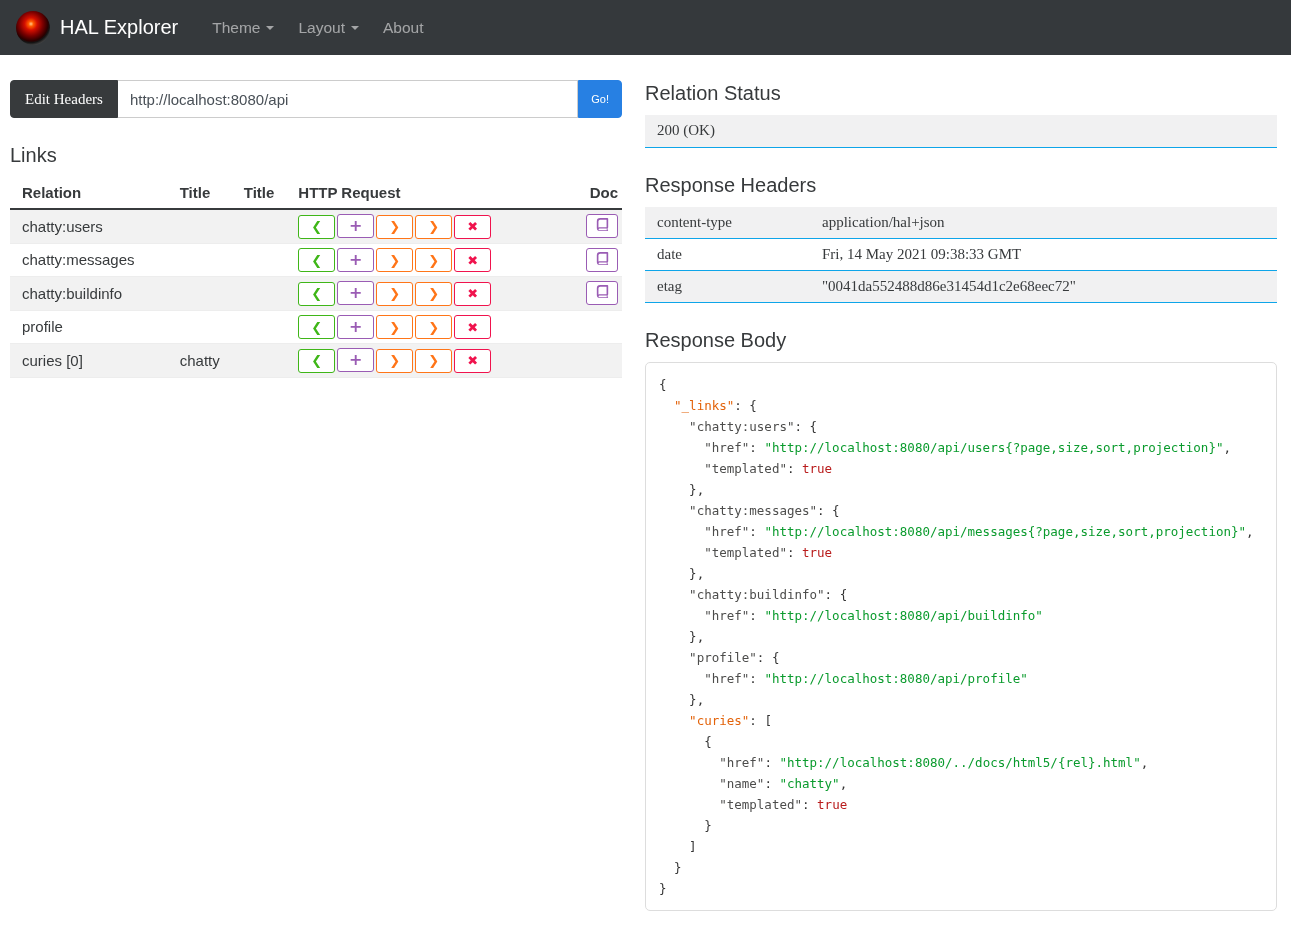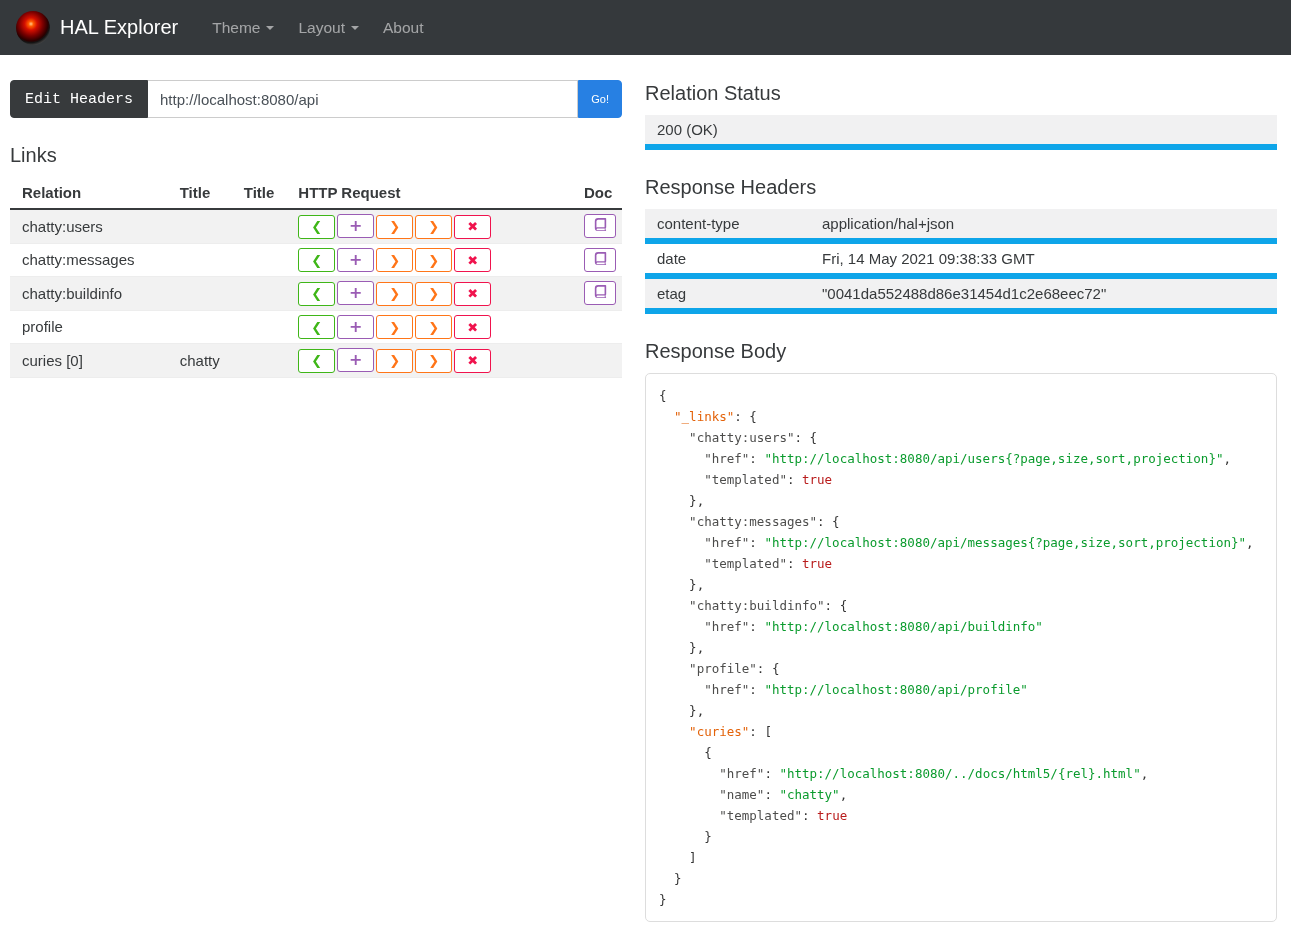--- a/index.html
+++ b/index.html
@@ -38,21 +38,21 @@
   
   .main { display:flex; gap:23px; padding:0 14px 0 10px; }
   .col-left  { width:612px; flex:0 0 612px; }
   .col-right { flex:1; min-width:0; }
 
   
   .input-group { display:flex; margin-top:25px; height:38px; }
   .btn-edit-headers {
     background:#373a3c; border:1px solid #373a3c; color:#fff;
     font-size:15px; padding:0 14px; border-radius:4px 0 0 4px;
-    font-family:Liberation Mono, monospace; cursor:pointer; white-space:nowrap;
+    font-family:Liberation Serif, serif; cursor:pointer; white-space:nowrap;
   }
   .url-input {
     flex:1; border:1px solid #ccc; border-left:0;
     padding:0 12px; font-size:15px; color:#495057;
     font-family:inherit; outline:none; min-width:0;
   }
   .btn-go {
     background:#2780e3; border:1px solid #2780e3; color:#fff;
     font-size:11px; padding:0 12px; border-radius:0 4px 4px 0;
     font-family:inherit; cursor:pointer;
@@ -66,41 +66,41 @@
   table { border-collapse:collapse; width:100%; font-size:15px; }
   .links-table th {
     text-align:left; font-weight:700; padding:7px 12px;
     border-bottom:2px solid #373a3c; white-space:nowrap;
   }
   .links-table td { padding:4px 12px; height:33px; vertical-align:middle; }
   .links-table tbody tr:nth-child(odd) { background:#f2f2f2; }
   .links-table tbody tr { border-bottom:1px solid #ededed; }
   .col-relation { width:158px; } .col-name { width:64px; }
   .col-title { width:52px; } .col-http { width:292px; } .col-doc { width:46px; }
-  .links-table th.th-doc, .links-table td.td-doc { padding-left:8px; padding-right:4px; }
+  .links-table th.th-doc, .links-table td.td-doc { padding-left:8px; padding-right:4px;text-align:right; }
 
   .http-btn {
     display:inline-flex; align-items:center; justify-content:center;
     width:37px; height:24px; margin-right:2px;
     background:#fff; border:1px solid; border-radius:3px;
     font-family:"DejaVu Sans",sans-serif; font-size:13px; font-weight:700;
     cursor:pointer; padding:0; line-height:1;
   }
   .http-btn.plus { font-size:16px; }
   .doc-btn {
     display:inline-flex; align-items:center; justify-content:center;
     width:32px; height:24px; background:#fff;
     border:1px solid #9a5cb4; color:#9a5cb4; border-radius:3px;
     cursor:pointer; padding:0;
   }
 
   
   .kv-table td { padding:6px 12px; height:32px; vertical-align:middle; }
   .kv-table tbody tr:nth-child(odd) { background:#f1f1f2; }
-  .kv-table tbody tr { border-bottom:6px solid #0ea5e9; }
+  .kv-table tbody tr { border-bottom:1px solid #0ea5e9;font-family:Liberation Serif, serif; }
   .kv-key { width:165px; }
 
   
   .code-box {
     border:1px solid #ddd; border-radius:5px;
     padding:11px 13px; margin-top:0;
     font-family:"DejaVu Sans Mono",monospace;
     font-size:12.5px; line-height:21px;
     background:#fff; overflow:hidden;
   }

